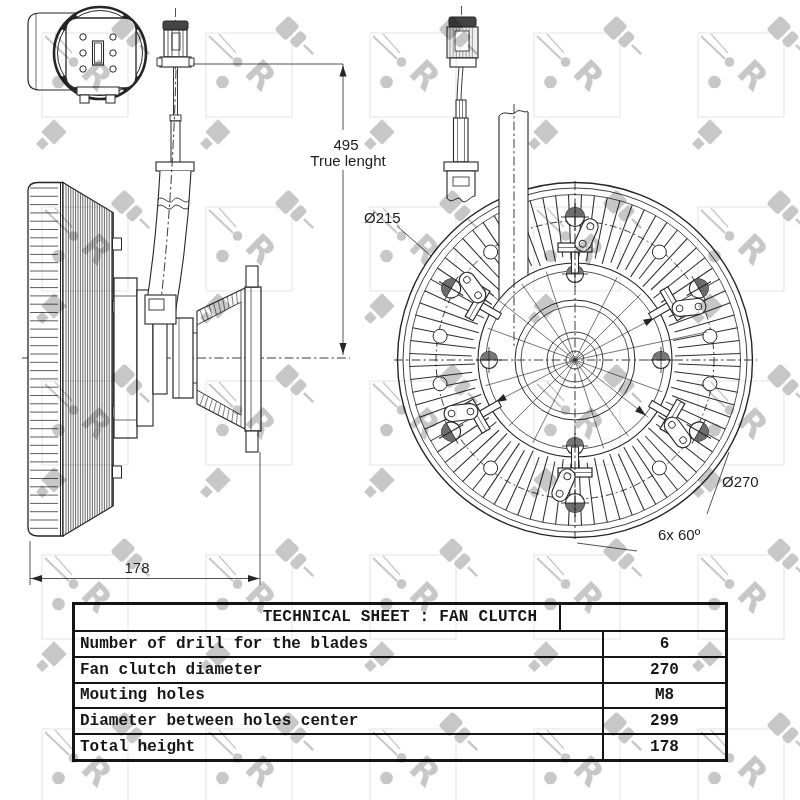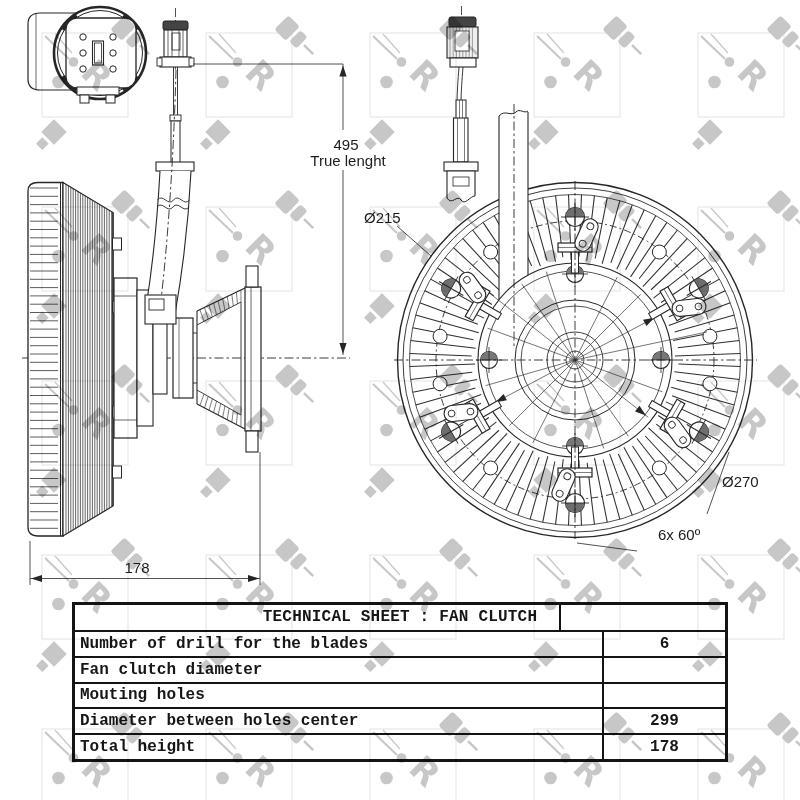--- a/index.html
+++ b/index.html
@@ -470,23 +470,25 @@
   <div class="t-header">
     <div class="t-title">TECHNICAL SHEET : FAN CLUTCH</div>
     <div class="t-header-div"></div>
   </div>
   <div class="t-row">
     <div class="t-label">Number of drill for the blades</div>
     <div class="t-value">6</div>
   </div>
   <div class="t-row">
     <div class="t-label">Fan clutch diameter</div>
+    <div class="t-value">270</div>
   </div>
   <div class="t-row">
     <div class="t-label">Mouting holes</div>
+    <div class="t-value">M8</div>
   </div>
   <div class="t-row">
     <div class="t-label">Diameter between holes center</div>
     <div class="t-value">299</div>
   </div>
   <div class="t-row">
     <div class="t-label">Total height</div>
     <div class="t-value">178</div>
   </div>
 </div>

